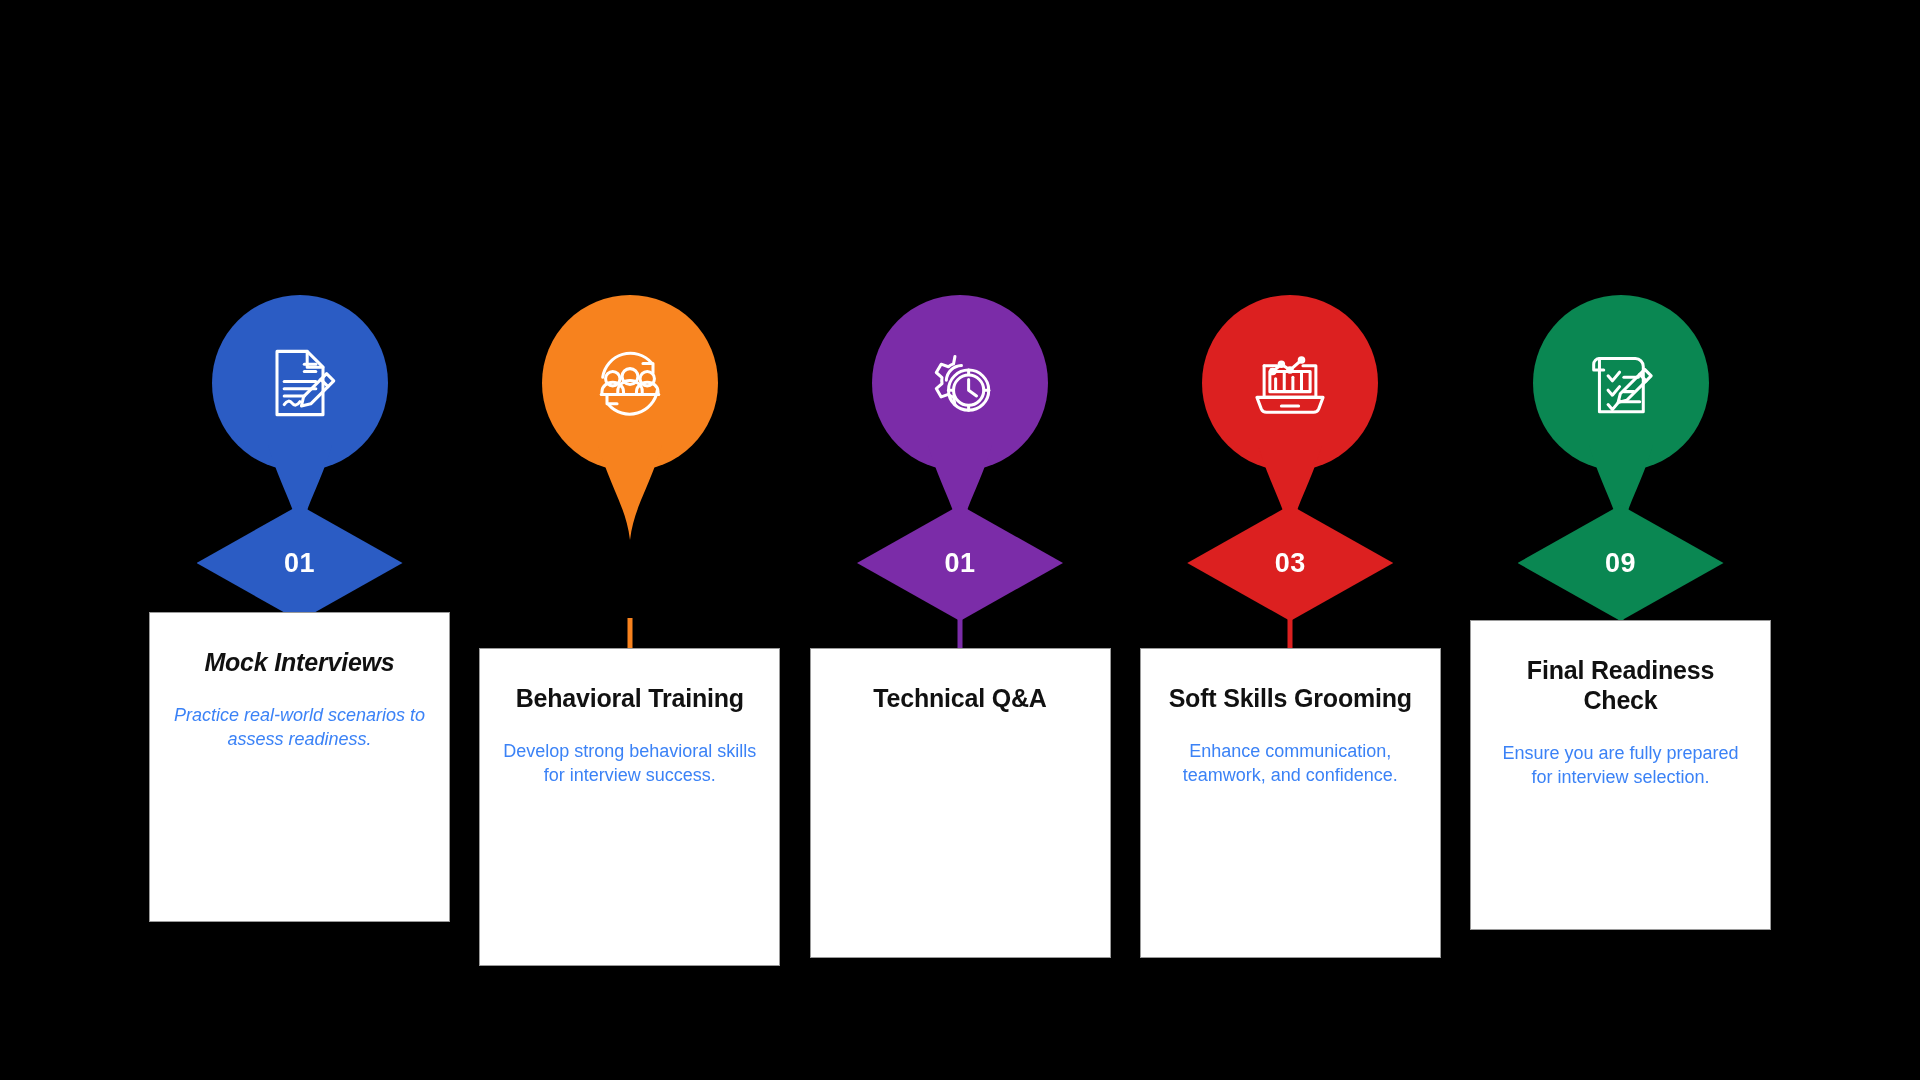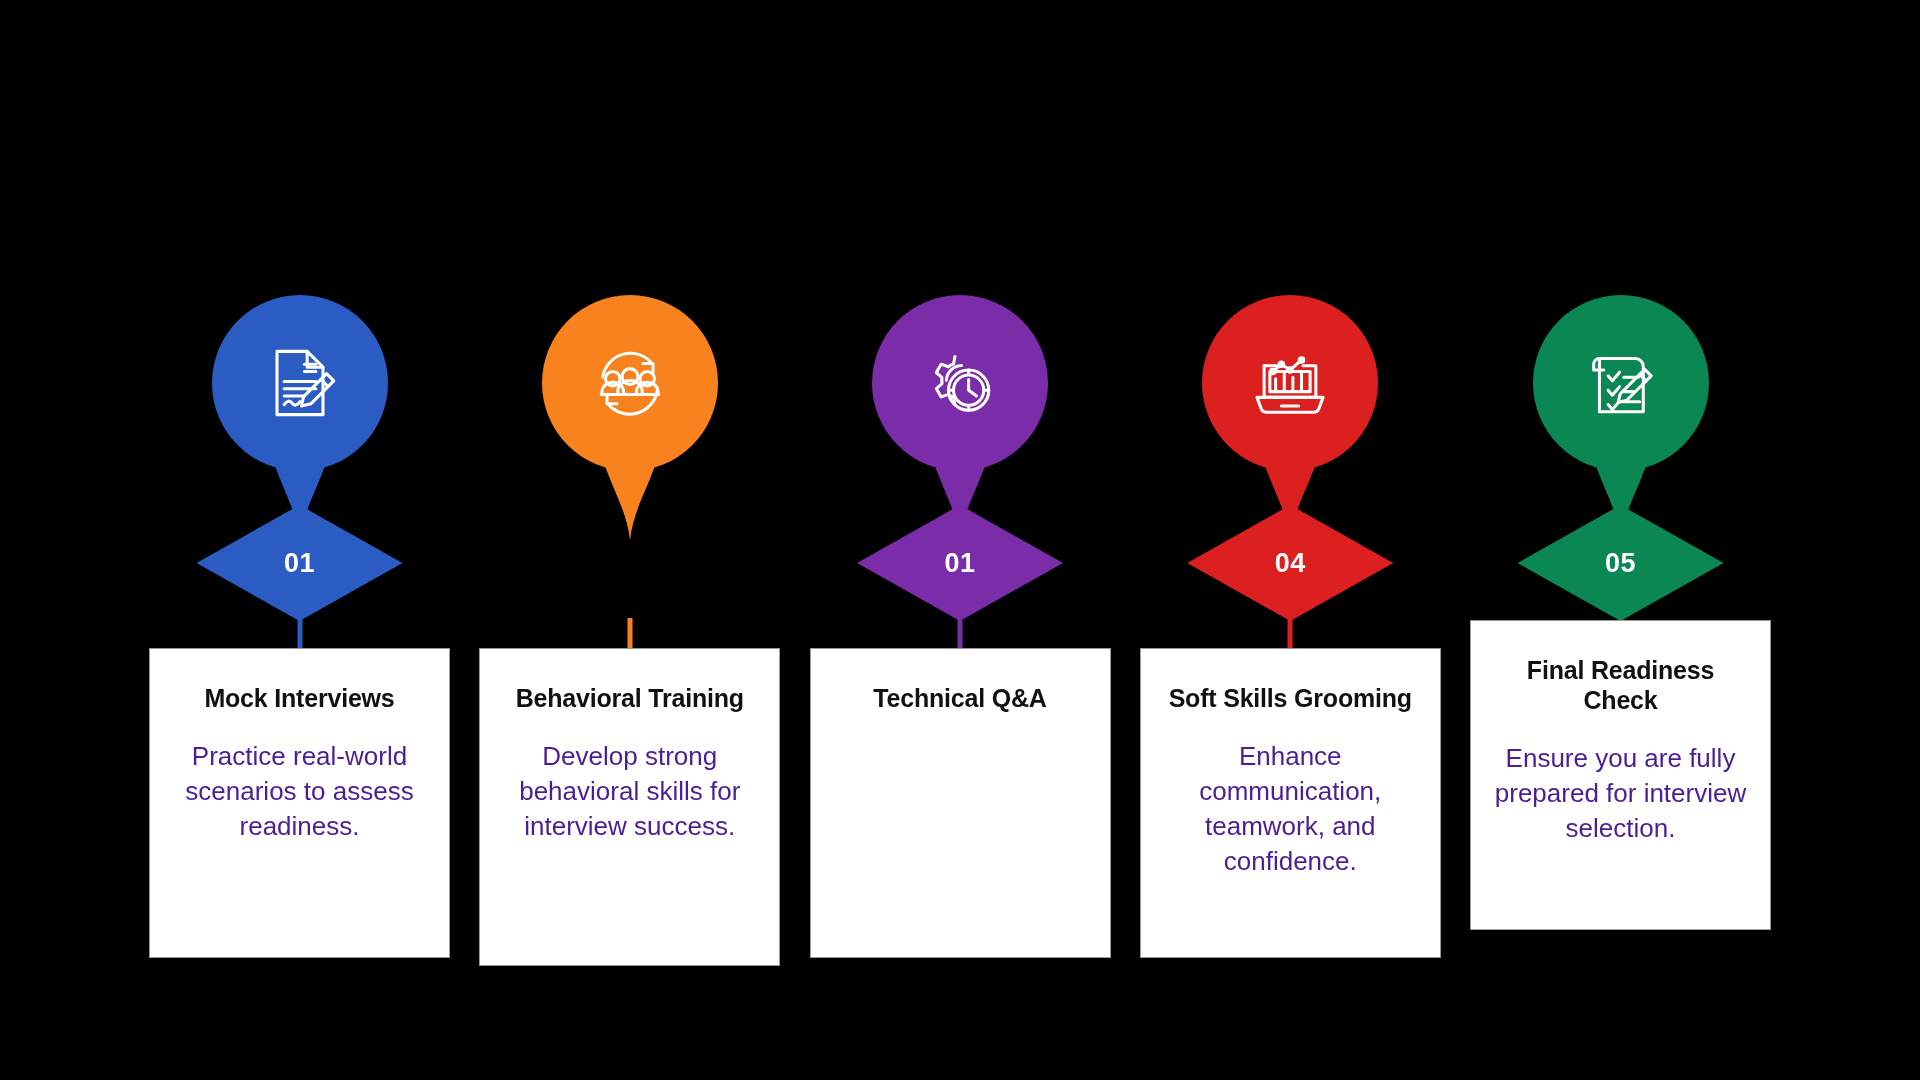--- a/index.html
+++ b/index.html
@@ -117,22 +117,22 @@
   .card-title {
     font-size: 25px;
     font-weight: bold;
     color: #111111;
     line-height: 1.2;
     letter-spacing: -0.2px;
     font-family: "Liberation Sans", sans-serif;
   }
   .card-desc {
     margin-top: 26px;
-    font-size: 26px;
-    color: #4c1d95;
+    font-size: 18px;
+    color: #3b82f6;
     line-height: 1.35;
     font-family: "Liberation Sans", sans-serif;
   }
 </style>
 </head>
 <body>
 
 <div id="infographic">
   <div class="steps">
       <div class="step">
@@ -159,21 +159,21 @@
     </div>
 
     <div class="diamond-wrap">
       <div class="diamond" style="background:#2B5CC4">
         <span class="diamond-num">01</span>
       </div>
     </div>
 
     <div class="stem" style="background:#2B5CC4"></div>
 
-    <div class="card" style="top:648px; min-height:310px;">
+    <div class="card" style="top:612px; min-height:310px;font-style:italic;">
       <div class="card-title">Mock Interviews</div>
       <div class="card-desc">Practice real-world scenarios to assess readiness.</div>
     </div>
   </div>
       <div class="step">
     <div class="pin">
       <svg viewBox="0 0 176 245" preserveAspectRatio="none">
       <circle cx="88" cy="88" r="88" fill="#F7821E"></circle>
       <path d="M56 150 C 70 196, 84 212, 88 245 C 92 212, 106 196, 120 150 Z" fill="#F7821E"></path>
     </svg>
@@ -259,21 +259,21 @@
       <circle cx="32" cy="23" r="1.6"></circle>
               <circle cx="40" cy="16" r="1.6"></circle>
       <path d="M9 42h46l-3 8a4 4 0 0 1-3.6 2.4H15.6A4 4 0 0 1 12 50z"></path>
       <path d="M26 48h12"></path>
     </svg>
       </span>
     </div>
 
     <div class="diamond-wrap">
       <div class="diamond" style="background:#DC2020">
-        <span class="diamond-num">04</span>
+        <span class="diamond-num">03</span>
       </div>
     </div>
 
     <div class="stem" style="background:#DC2020"></div>
 
     <div class="card" style="top:648px; min-height:310px;">
       <div class="card-title">Soft Skills Grooming</div>
       <div class="card-desc">Enhance communication, teamwork, and confidence.</div>
     </div>
   </div>
@@ -295,21 +295,21 @@
               <path d="M34 38h7"></path>
       <path d="M48.5 22.5l4.5 4.5-17 17-6 1.5 1.5-6z"></path>
       <path d="M45 26l4.5 4.5"></path>
       <path d="M31 45h14"></path>
     </svg>
       </span>
     </div>
 
     <div class="diamond-wrap">
       <div class="diamond" style="background:#0A8752">
-        <span class="diamond-num">05</span>
+        <span class="diamond-num">09</span>
       </div>
     </div>
 
     <div class="stem" style="background:#0A8752"></div>
 
     <div class="card" style="top:620px; min-height:310px;">
       <div class="card-title">Final Readiness Check</div>
       <div class="card-desc">Ensure you are fully prepared for interview selection.</div>
     </div>
   </div>

